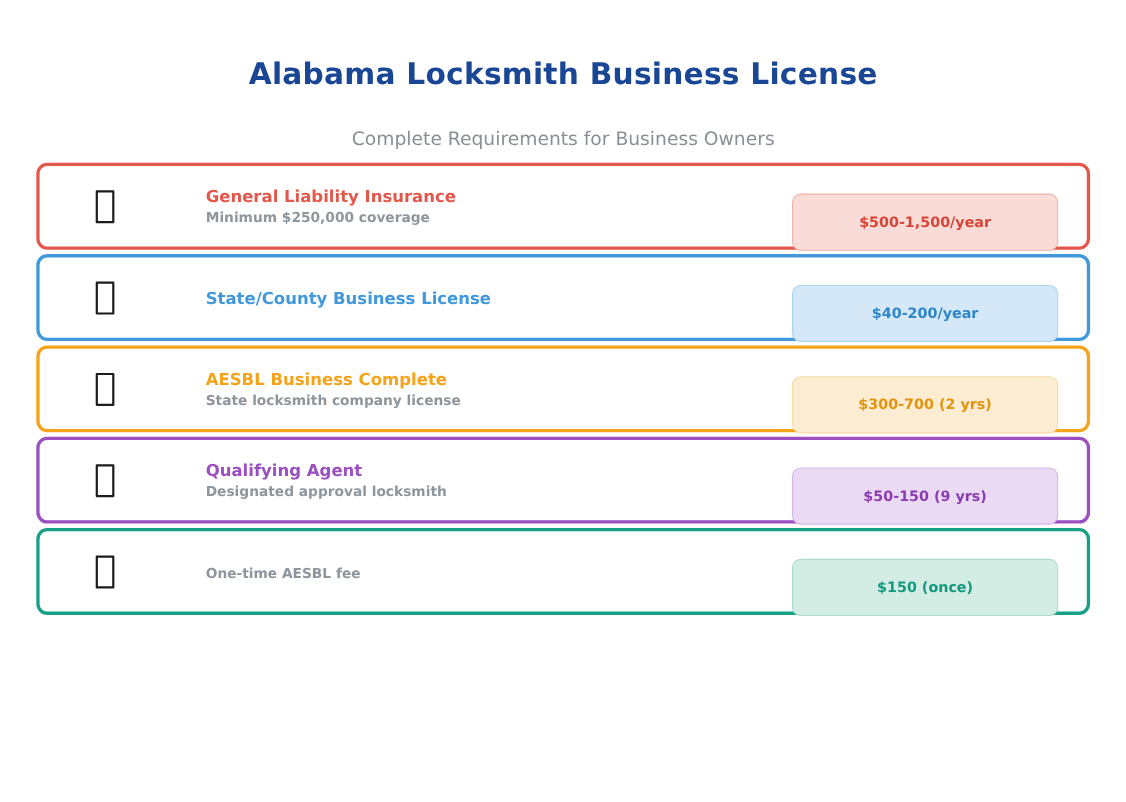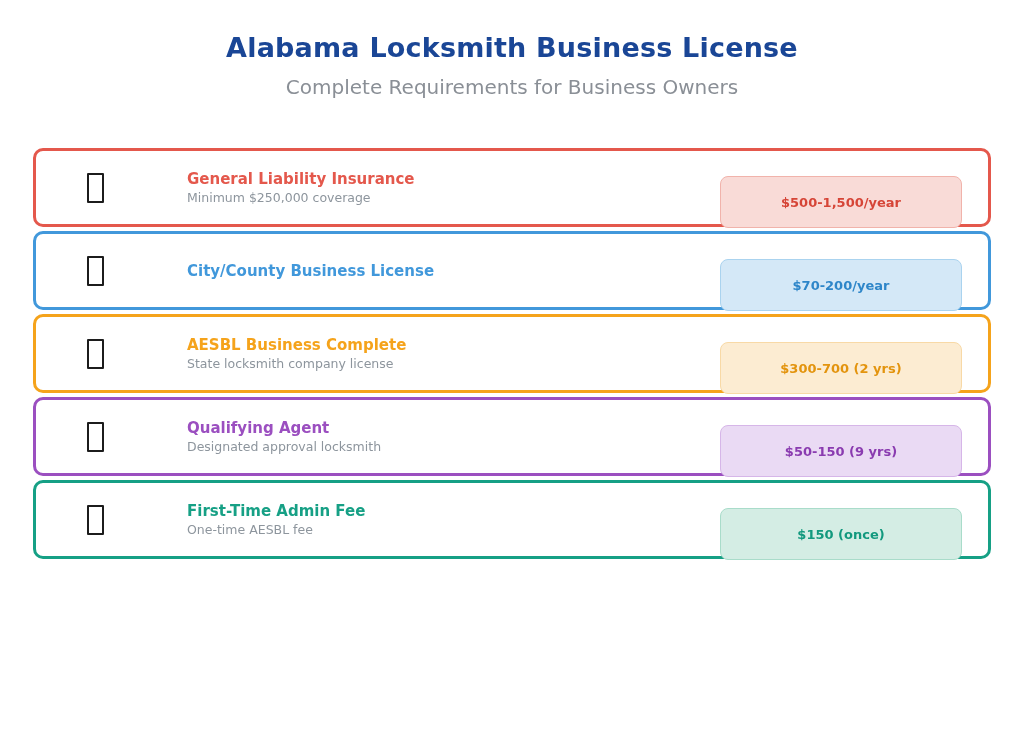--- a/index.html
+++ b/index.html
@@ -12,31 +12,31 @@
     font-family: "DejaVu Sans", "Liberation Sans", sans-serif;
   }
   .page {
     position: relative;
     width: 1024px;
     height: 729px;
     background: #ffffff;
   }
   .header {
     text-align: center;
-    padding-top: 32px;
+    padding-top: 52px;
   }
   .page-title {
     font-size: 27px;
     font-weight: bold;
     color: #1a4696;
     letter-spacing: 0.2px;
   }
   .page-subtitle {
-    margin-top: 12px;
-    font-size: 20px;
+    margin-top: 34px;
+    font-size: 17px;
     color: #8a8f96;
   }
   .cards {
     position: absolute;
     left: 33px;
     top: 148px;
     width: 958px;
   }
   .card {
     box-sizing: border-box;
@@ -66,20 +66,21 @@
   }
   .item-title {
     font-size: 15px;
     font-weight: bold;
     color: var(--accent);
   }
   .item-desc {
     margin-top: 2px;
     font-size: 12.5px;
     color: #8d959d;
+    font-weight: bold;
   }
   .badge {
     box-sizing: border-box;
     flex: 0 0 auto;
     width: 242px;
     height: 52px;
     margin-right: 26px;
     border-radius: 8px;
     background: var(--badge-bg);
     border: 1px solid var(--badge-border);
@@ -109,23 +110,23 @@
       <div class="text-block">
         <div class="item-title">General Liability Insurance</div>
         <div class="item-desc">Minimum $250,000 coverage</div>
       </div>
       <div class="badge">$500-1,500/year</div>
     </div>
 
     <div class="card" style="--accent: #4198db; --badge-bg: #d4e8f7; --badge-border: #aad3ef; --badge-text: #2e86c9;">
       <span class="glyph-box"></span>
       <div class="text-block">
-        <div class="item-title">City/County Business License</div>
+        <div class="item-title">State/County Business License</div>
       </div>
-      <div class="badge">$70-200/year</div>
+      <div class="badge">$40-200/year</div>
     </div>
 
     <div class="card" style="--accent: #f5a31b; --badge-bg: #fcecd2; --badge-border: #f8d9a6; --badge-text: #e3940e;">
       <span class="glyph-box"></span>
       <div class="text-block">
         <div class="item-title">AESBL Business Complete</div>
         <div class="item-desc">State locksmith company license</div>
       </div>
       <div class="badge">$300-700 (2 yrs)</div>
     </div>
@@ -135,20 +136,19 @@
       <div class="text-block">
         <div class="item-title">Qualifying Agent</div>
         <div class="item-desc">Designated approval locksmith</div>
       </div>
       <div class="badge">$50-150 (9 yrs)</div>
     </div>
 
     <div class="card" style="--accent: #16a085; --badge-bg: #d4ede4; --badge-border: #a9dcca; --badge-text: #12997e;">
       <span class="glyph-box"></span>
       <div class="text-block">
-        <div class="item-title">First-Time Admin Fee</div>
         <div class="item-desc">One-time AESBL fee</div>
       </div>
       <div class="badge">$150 (once)</div>
     </div>
 
   </div>
 </div>
 
 </body></html>

